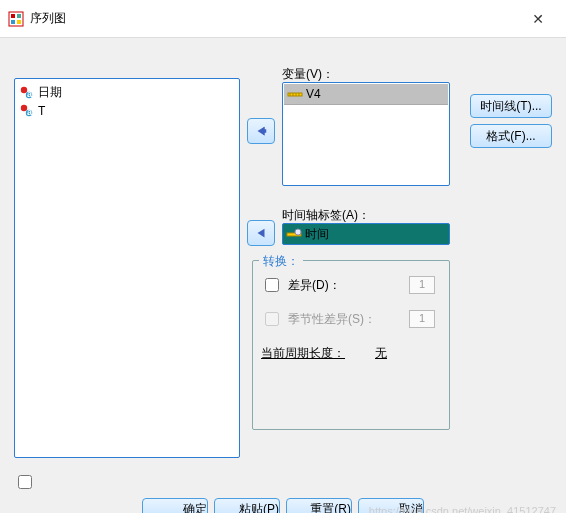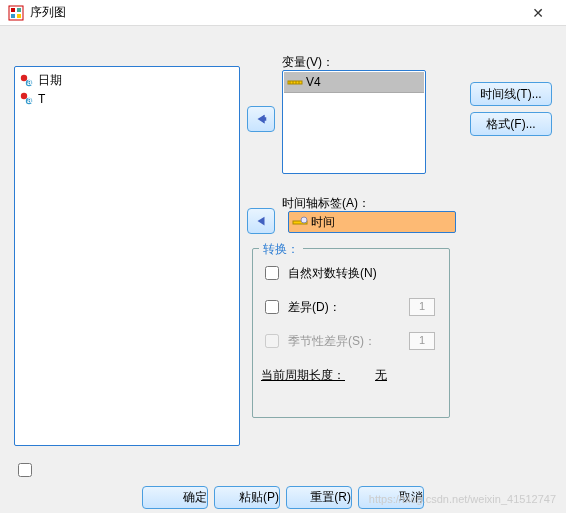--- a/index.html
+++ b/index.html
@@ -1,30 +1,30 @@
 <!DOCTYPE html>
 <html><head>
 <meta charset="utf-8">
 <style>
   * { box-sizing: border-box; font-family: "Microsoft YaHei", Arial, sans-serif; }
   body { margin: 0; background: #f0f0f0; width: 566px; height: 513px; font-size: 12px; }
-  .titlebar { background: #fff; height: 26px; display: flex; align-items: center; padding: 0 8px; border-bottom: 1px solid #ddd; }
+  .titlebar { background: #fff; height: 38px; display: flex; align-items: center; padding: 0 8px; border-bottom: 1px solid #ddd; }
   .titlebar .icon { width: 16px; height: 16px; margin-right: 6px; }
   .titlebar .title { flex: 1; font-size: 12px; color: #000; }
   .titlebar .close { width: 40px; text-align: center; font-size: 14px; color: #333; cursor: pointer; }
   .content { position: relative; width: 566px; height: 483px; }
   .source-list { position: absolute; left: 14px; top: 40px; width: 226px; height: 380px; background: #fff; border: 1px solid #2b7cd3; border-radius: 2px; padding: 4px 2px; }
   .src-item { display: flex; align-items: center; gap: 3px; padding: 1px 2px; }
   .src-icon { width: 16px; height: 16px; flex-shrink: 0; }
   .field-label { position: absolute; font-size: 12px; }
   .var-label { left: 282px; top: 28px; }
-  .var-box { position: absolute; left: 282px; top: 44px; width: 144px; height: 104px; background: #fff; border: 1px solid #2b7cd3; border-radius: 2px; }
+  .var-box { position: absolute; left: 282px; top: 44px; width: 168px; height: 104px; background: #fff; border: 1px solid #2b7cd3; border-radius: 2px; }
   .var-item { display: flex; align-items: center; gap: 3px; background: #c0c0c0; border-bottom: 1px solid #aaa; padding: 2px 3px; margin: 1px; }
   .time-label { left: 282px; top: 169px; }
-  .time-box { position: absolute; left: 282px; top: 185px; width: 168px; height: 22px; background: #fdba74; border: 1px solid #2b7cd3; border-radius: 2px; display: flex; align-items: center; padding: 0 3px; gap: 3px; margin-left: 6px; }
+  .time-box { position: absolute; left: 282px; top: 185px; width: 168px; height: 22px; background: #0f766e; border: 1px solid #2b7cd3; border-radius: 2px; display: flex; align-items: center; padding: 0 3px; gap: 3px; }
   .transfer-btn { position: absolute; width: 28px; height: 26px; background: linear-gradient(#e8f4ff,#c8e4ff); border: 1px solid #4a9ee0; border-radius: 4px; display: flex; align-items: center; justify-content: center; cursor: pointer; }
   .transfer-btn.var { left: 247px; top: 80px; }
   .transfer-btn.time { left: 247px; top: 182px; }
   .transfer-btn svg { width: 14px; height: 14px; }
   .side-btn { position: absolute; right: 14px; width: 82px; height: 24px; background: linear-gradient(#e8f4ff,#c8e4ff); border: 1px solid #4a9ee0; border-radius: 4px; cursor: pointer; display: flex; align-items: center; justify-content: center; font-size: 12px; margin-top: 16px; }
   .side-btn.b1 { top: 40px; }
   .side-btn.b2 { top: 70px; }
   .fieldset { position: absolute; left: 252px; top: 222px; width: 198px; height: 170px; border: 1px solid #8aa; border-radius: 2px; }
   .fieldset .legend { position: absolute; top: -8px; left: 6px; background: #f0f0f0; padding: 0 4px; color: #2b7cd3; font-size: 12px; }
   .check-row { display: flex; align-items: center; gap: 6px; margin: 14px 8px 0 8px; }
@@ -116,24 +116,20 @@
       <span>时间线(T)...</span>
     </div>
   <div class="side-btn b2">
       <span>格式(F)...</span>
     </div>
 
   <div class="fieldset">
     <div class="legend">转换：</div>
     <div class="check-row">
       <input type="checkbox" style="">
-      <span>自然对数转换(N)</span>
-    </div>
-    <div class="check-row">
-      <input type="checkbox" style="">
       <span>差异(D)：</span>
       <div class="num">1</div>
     </div>
     <div class="check-row disabled">
       <input type="checkbox" disabled="" style="">
       <span>季节性差异(S)：</span>
       <div class="num">1</div>
     </div>
     <div class="period-row">
       <span>当前周期长度：</span>

